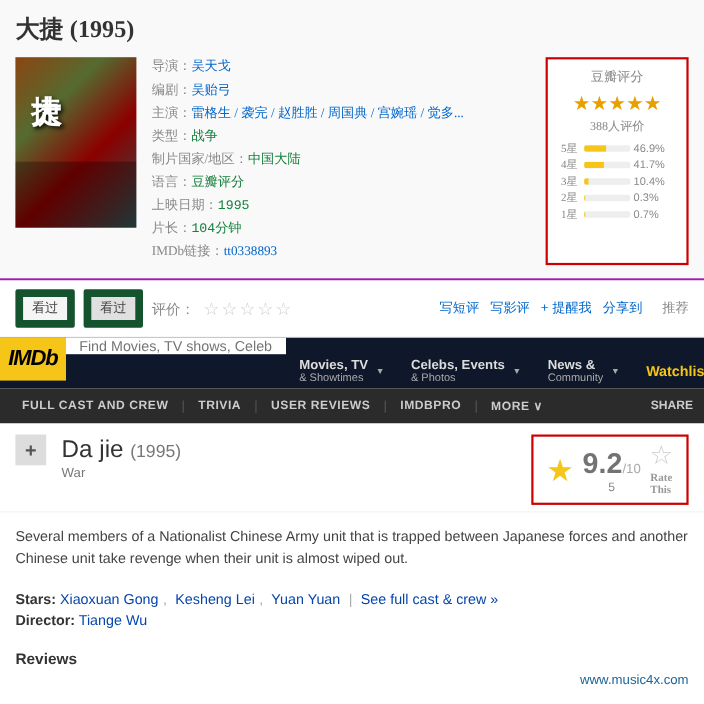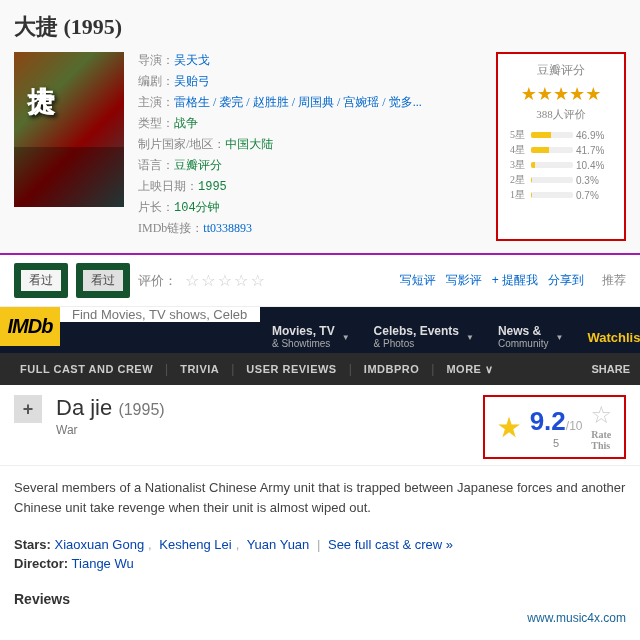--- a/index.html
+++ b/index.html
@@ -350,21 +350,21 @@
     .imdb-star {
       color: #f5c518;
       font-size: 28px;
     }
     .imdb-score-group {
       text-align: center;
     }
     .imdb-score-num {
       font-size: 26px;
       font-weight: bold;
-      color: #1d4ed8;
+      color: #737373;
     }
     .imdb-score-total {
       font-size: 12px;
       color: #aaa;
     }
     .imdb-score-count {
       font-size: 11px;
       color: #888;
       display: block;
     }

